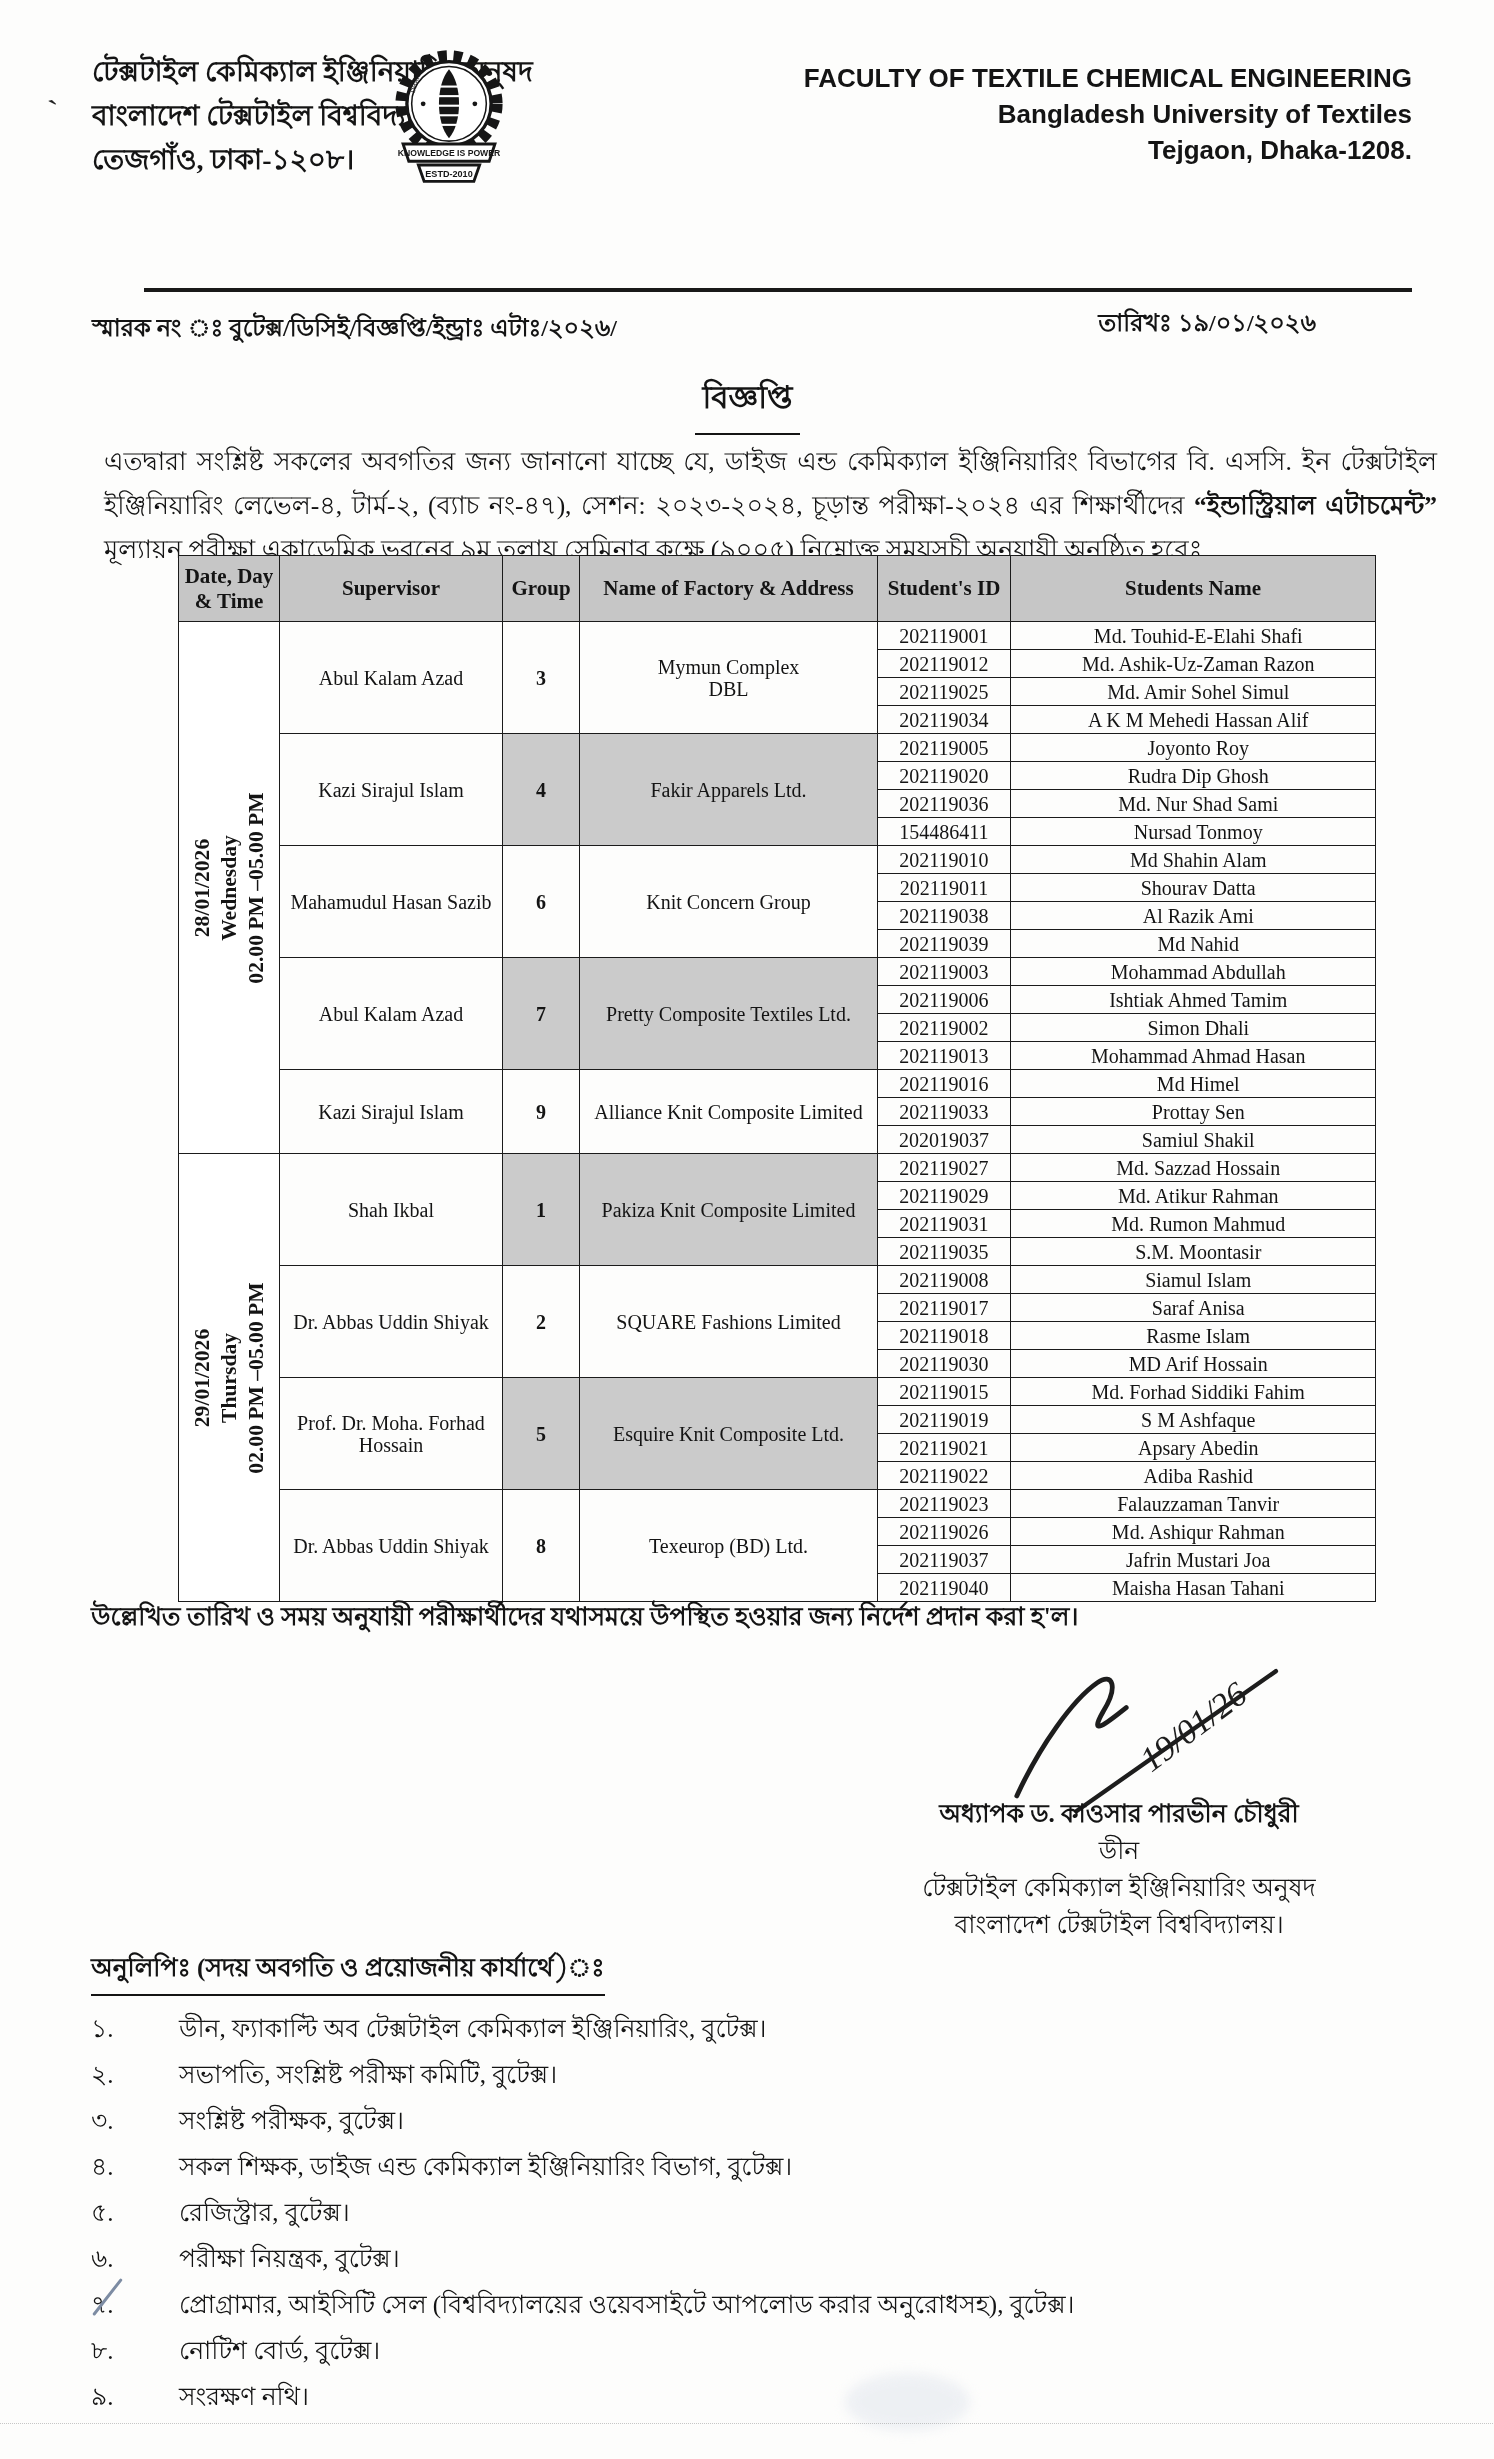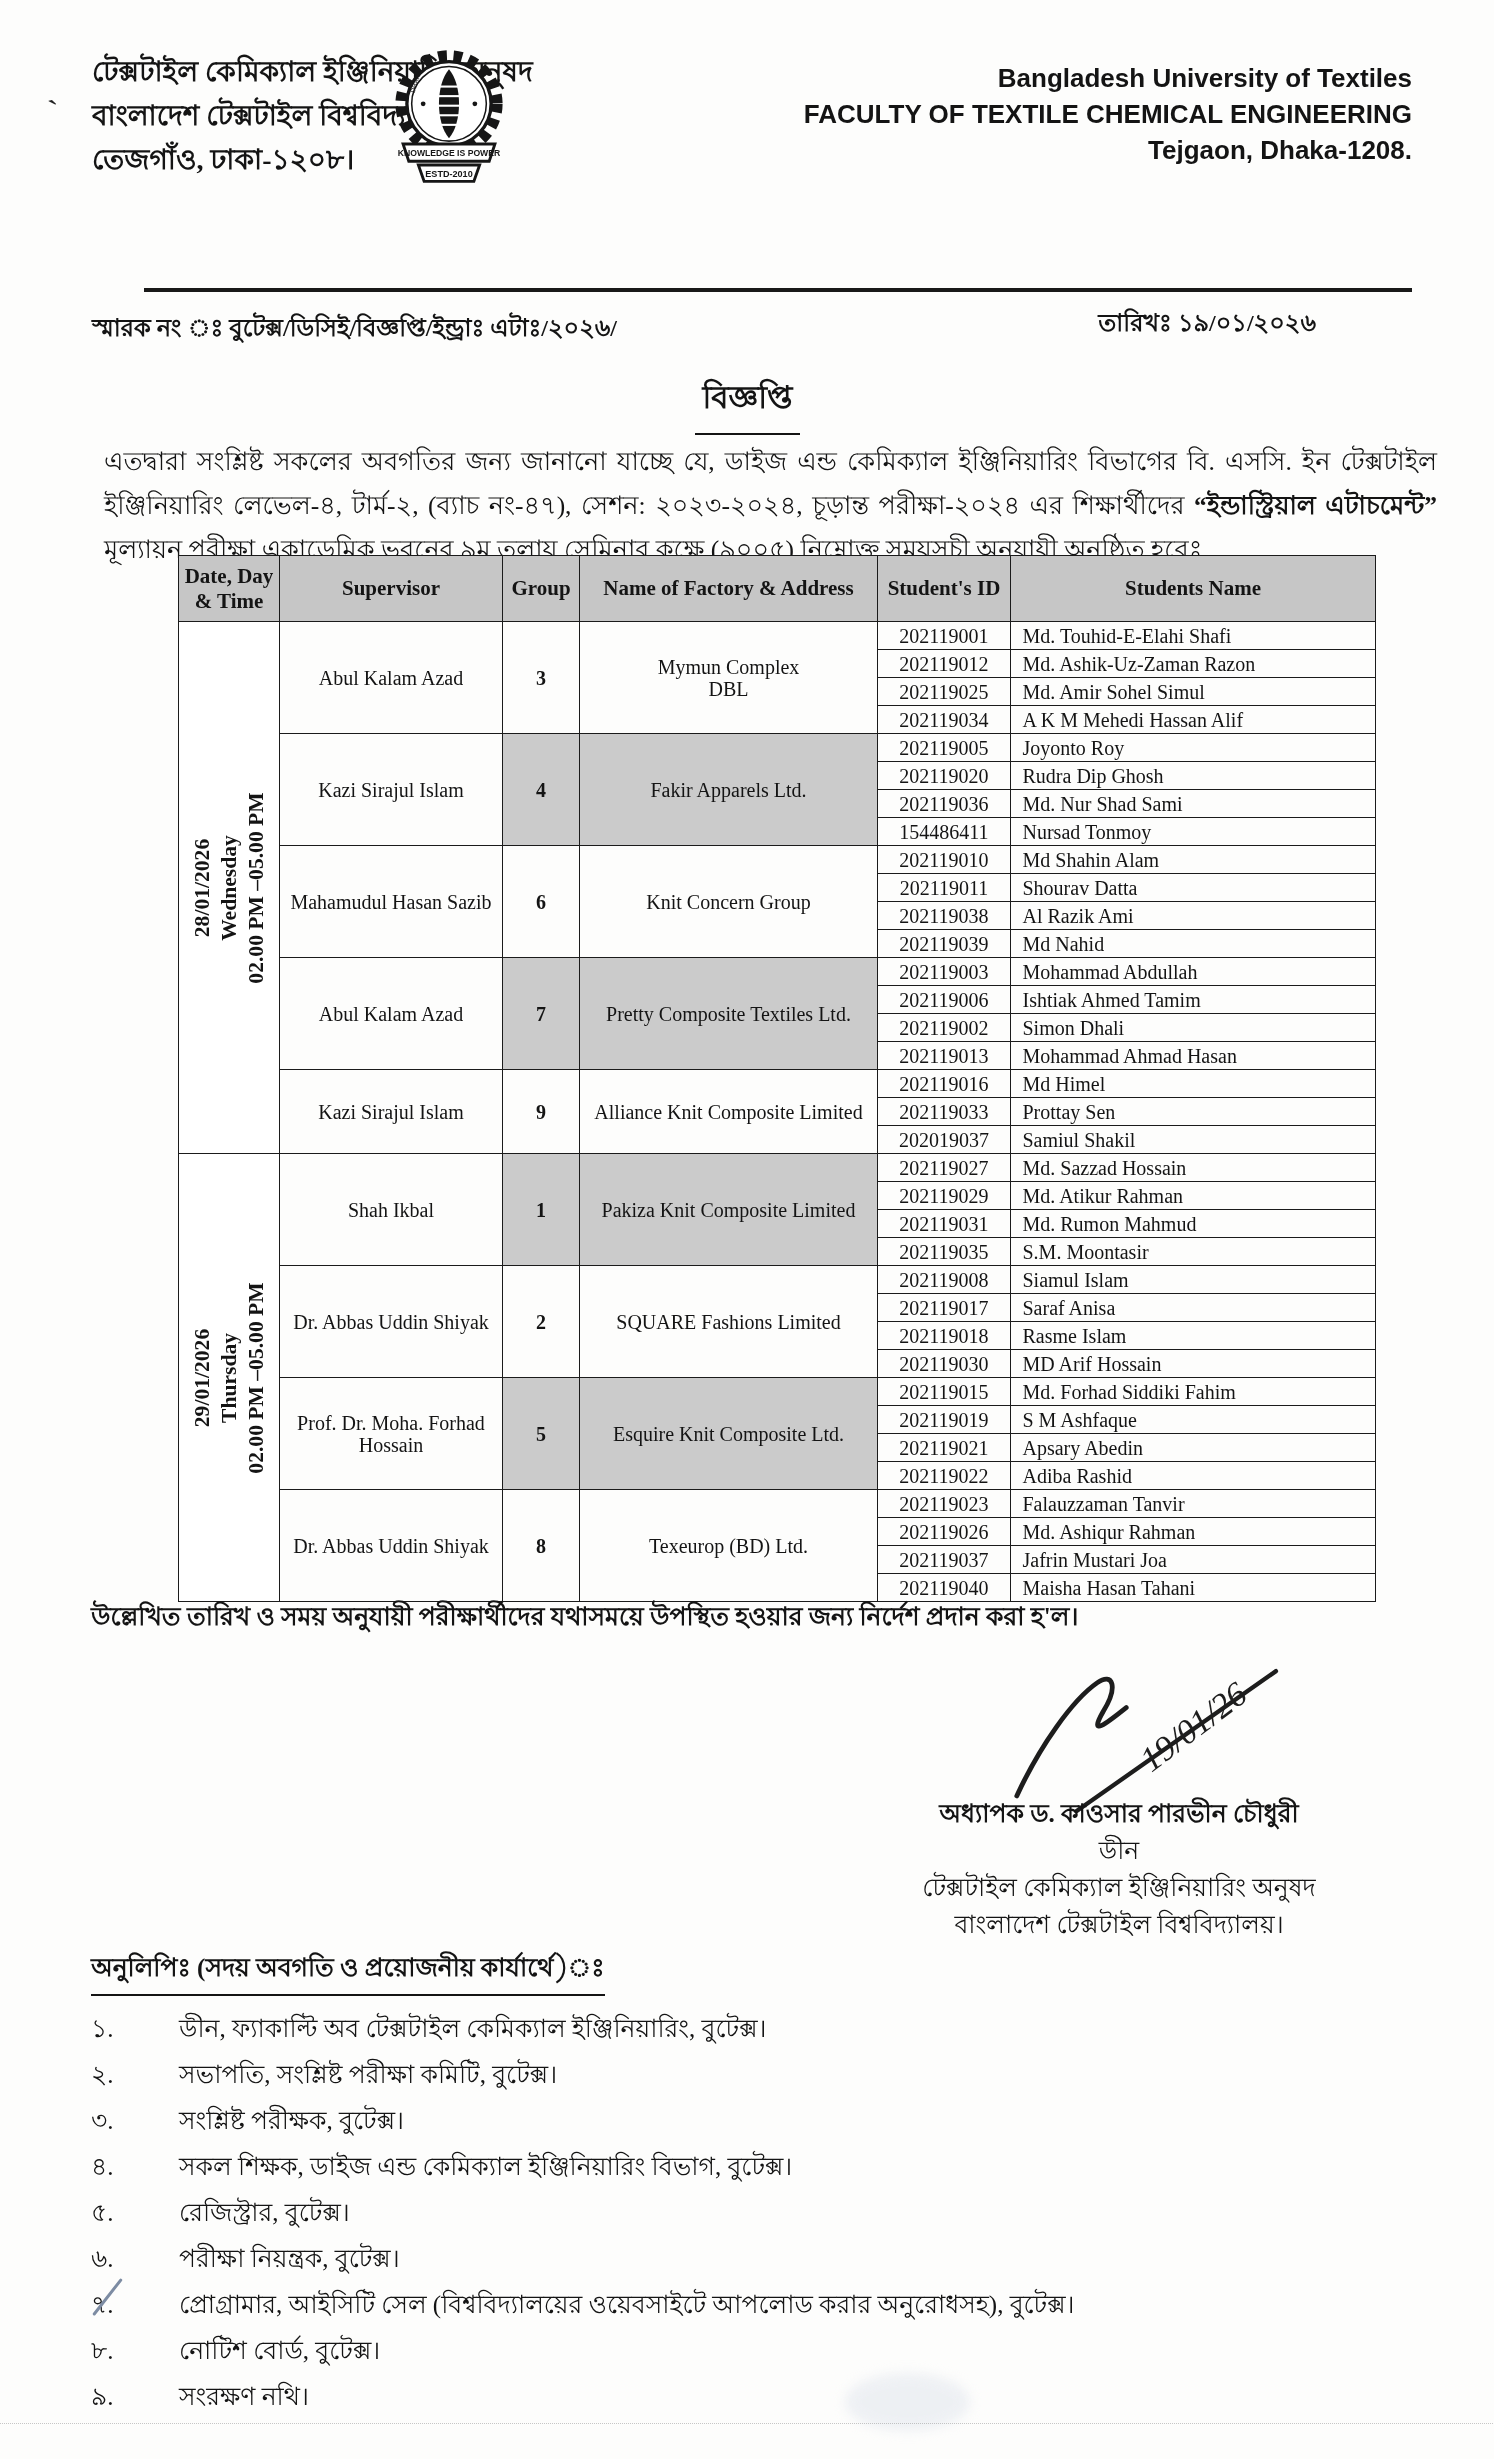--- a/index.html
+++ b/index.html
@@ -30,21 +30,21 @@
   th{background:#c6c6c6;font-size:21px;font-weight:bold;padding:7.7px 1.9px;line-height:25px;}
   tbody tr{height:28px;}
   td{font-size:20px;line-height:22px;}
   .c-date{position:relative;background:#fff;}
   .rot{position:absolute;left:50%;top:50%;transform:translate(-50%,-50%) rotate(-90deg);
        font-weight:bold;font-size:21.6px;line-height:27px;text-align:center;white-space:nowrap;}
   .c-sup{text-align:center;padding:0 3.8px;}
   .c-grp{text-align:center;font-weight:bold;}
   .c-fac{text-align:center;padding:0 3.8px;}
   .c-id{text-align:center;}
-  .c-name{text-align:left;padding-left:11.5px;}
+  .c-name{text-align:center;padding-left:11.5px;}
   .shade{background:#cbcbcb;}
   
   .closing{position:absolute;left:91px;top:1597px;width:1335px;font-size:25px;font-weight:600;}
   .sig-svg{position:absolute;left:980px;top:1650px;width:327px;height:168px;}
   .sig-block{position:absolute;left:893px;top:1795px;width:452px;text-align:center;
              font-size:25px;line-height:37px;}
   .sig-name{font-weight:bold;}
   
   .dist{position:absolute;left:91px;top:1948px;width:1287px;font-size:25px;}
   .dist-head{font-weight:bold;border-bottom:2.9px solid #141414;display:inline-block;
@@ -88,22 +88,22 @@
         <circle cx="97" cy="64" r="2.5" fill="#161616"></circle>
       <text x="34" y="53" font-size="7" font-family="Liberation Sans, sans-serif" transform="rotate(-72 34 53)" fill="#161616">DHAKA</text>
       <path d="M22,106 L118,106 L112,124 L28,124 Z" fill="#ffffff" stroke="#161616" stroke-width="3"></path>
       <text x="70" y="119" font-size="9" text-anchor="middle" font-weight="bold" font-family="Liberation Sans, sans-serif" fill="#161616">KNOWLEDGE IS POWER</text>
       <path d="M38,128 L102,128 L96,145 L44,145 Z" fill="#ffffff" stroke="#161616" stroke-width="3"></path>
       <text x="70" y="140" font-size="9.5" text-anchor="middle" font-weight="bold" font-family="Liberation Sans, sans-serif" fill="#161616">ESTD-2010</text>
     </svg>
   </div>
 
   <div class="org-en">
+    <div>FACULTY OF TEXTILE CHEMICAL ENGINEERING</div>
     <div>Bangladesh University of Textiles</div>
-    <div>FACULTY OF TEXTILE CHEMICAL ENGINEERING</div>
     <div>Tejgaon, Dhaka-1208.</div>
   </div>
 
   <div class="rule"></div>
 
   <div class="memo-ref">স্মারক নং ঃ বুটেক্স/ডিসিই/বিজ্ঞপ্তি/ইন্ড্রাঃ এটাঃ/২০২৬/</div>
   <div class="memo-date">তারিখঃ ১৯/০১/২০২৬</div>
 
   <div class="notice-title">
     <span>বিজ্ঞপ্তি</span>

